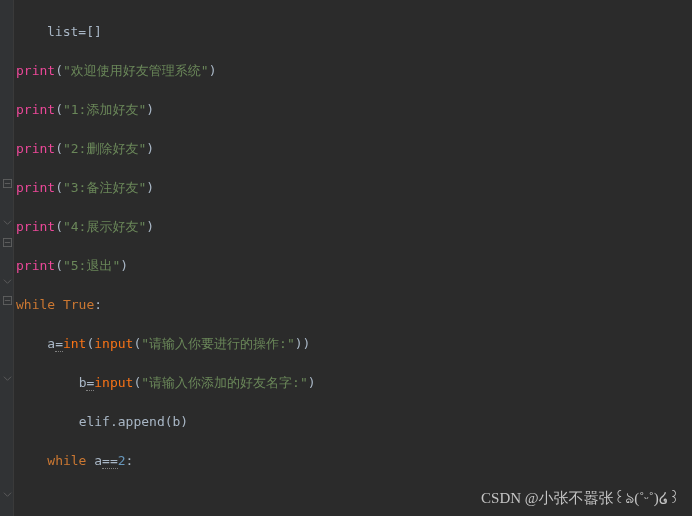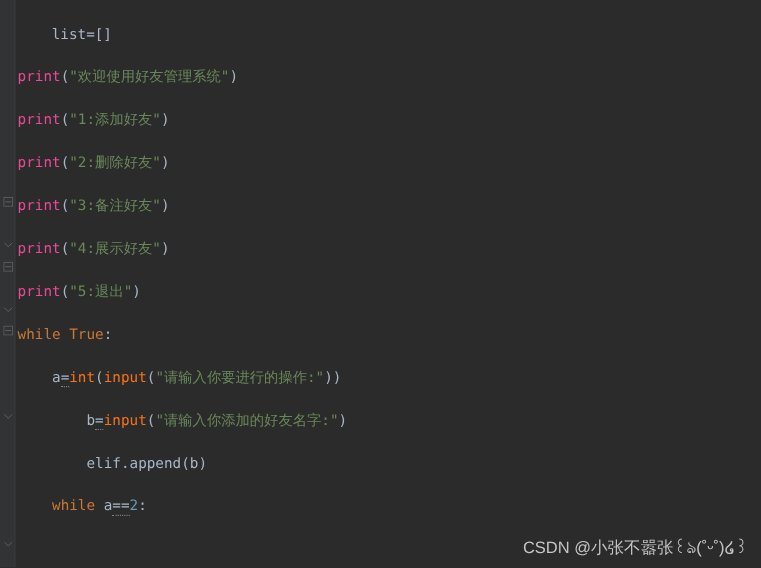--- a/index.html
+++ b/index.html
@@ -46,21 +46,21 @@
   .op   { color: #a9b7c6; }
   .ident{ color: #a9b7c6; }
   .builtin { color: #f97316; }
   .underline { text-decoration-color: #808080; text-decoration-thickness: 1px; margin-left: 31px; }
   .dotunderline { border-bottom: 1px dotted #808080; }
   .watermark {
     position: absolute;
     right: 12px;
     bottom: 8px;
     color: #d6d6d6;
-    font-family: Liberation Sans, sans-serif;
+    font-family: Liberation Serif, serif;
     font-size: 15px;
     opacity: 0.9;
     pointer-events: none;
     font-weight: 500;
   }
 </style>
 </head>
 <body>
 
 <div class="gutter">

